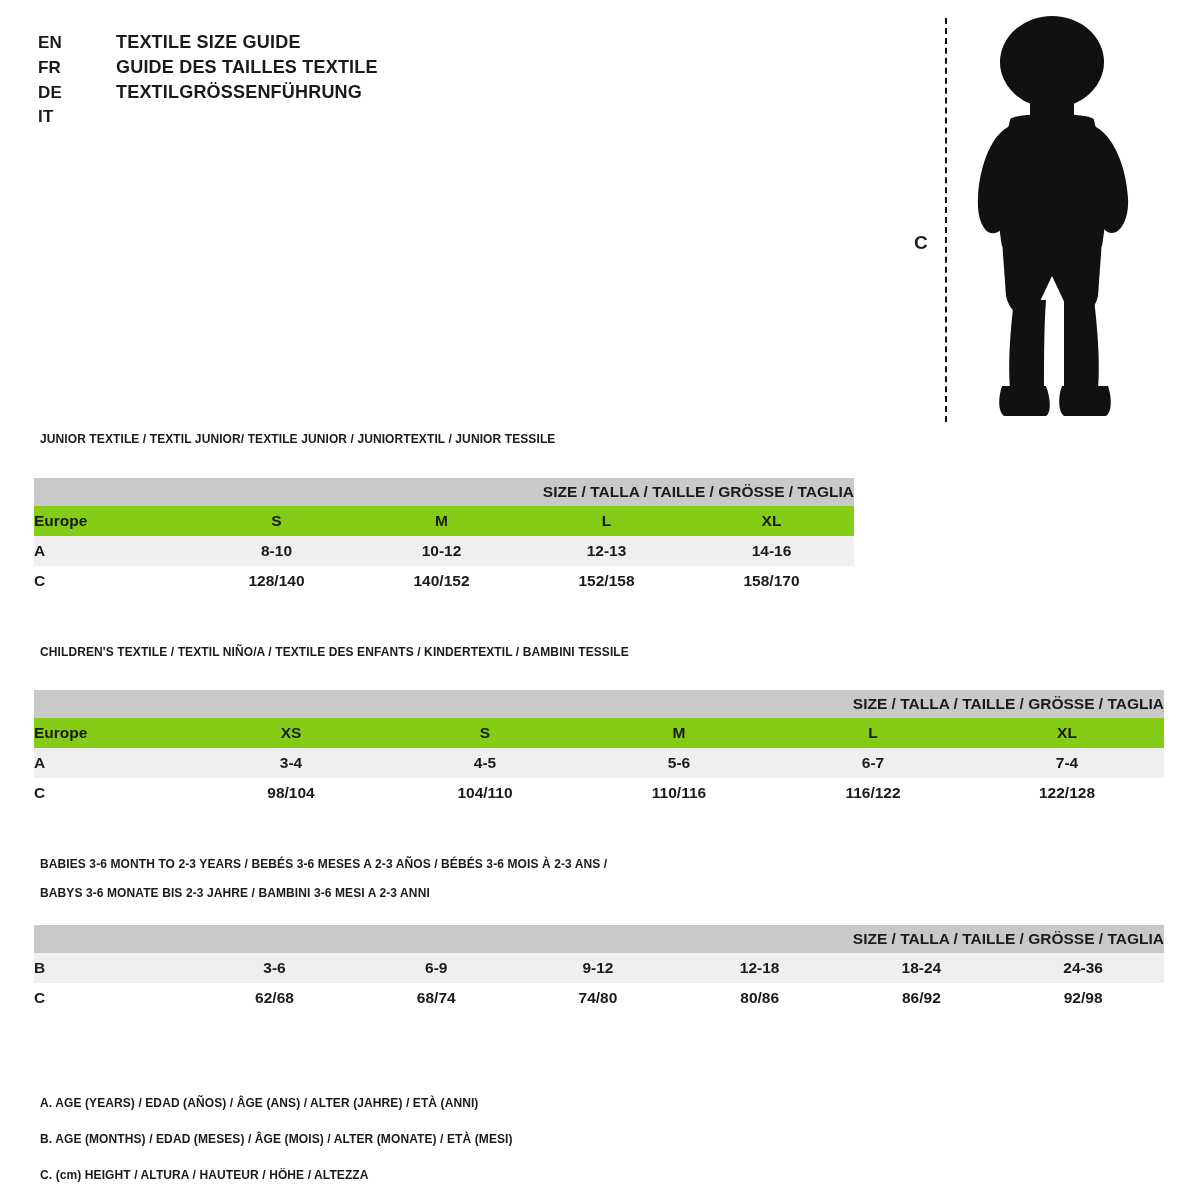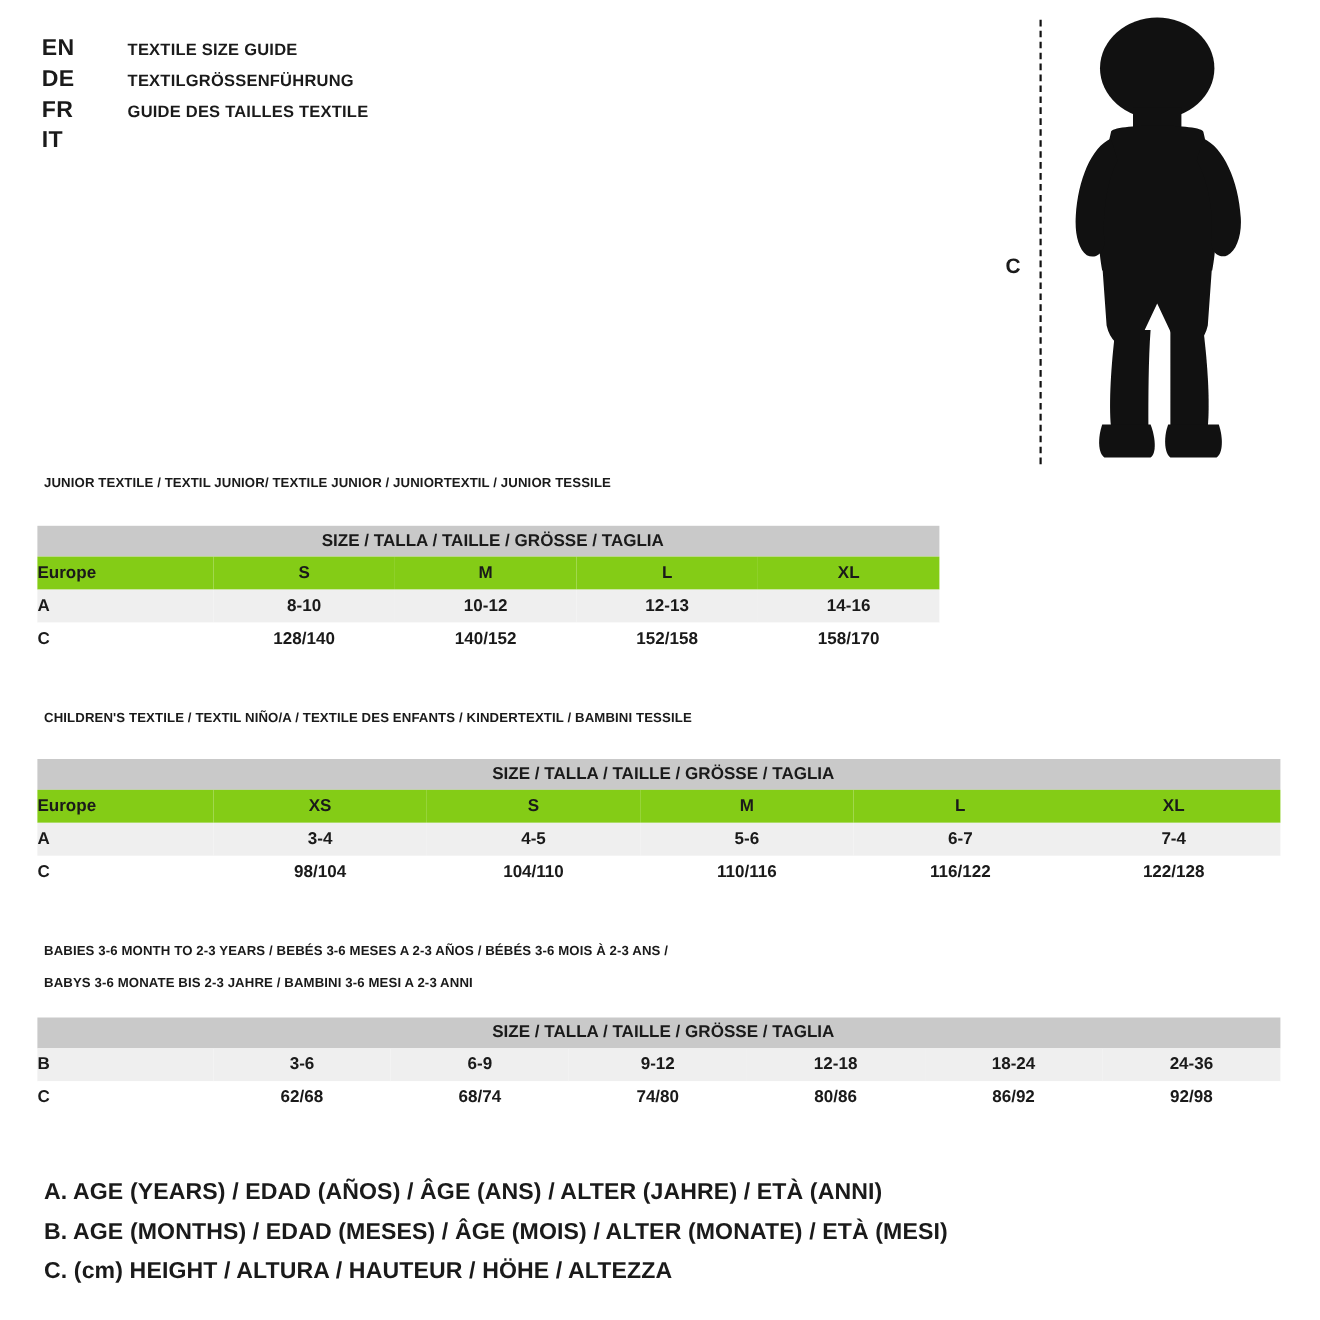--- a/index.html
+++ b/index.html
@@ -27,26 +27,26 @@
     width: 560px;
   }
   .lang-row {
     display: flex;
     align-items: baseline;
     margin-bottom: 4px;
   }
   .lang-code {
     width: 78px;
     flex: 0 0 78px;
-    font-size: 21px;
+    font-size: 17px;
     font-weight: bold;
     letter-spacing: 0.2px;
   }
   .lang-text {
-    font-size: 15px;
+    font-size: 18px;
     font-weight: bold;
     letter-spacing: 0.2px;
   }
 
   
   .figure-area {
     position: absolute;
     left: 900px;
     top: 14px;
     width: 260px;
@@ -94,60 +94,61 @@
   table.sizetable td, table.sizetable th {
     padding: 0;
     height: 30px;
     font-weight: bold;
     text-align: center;
     vertical-align: middle;
     white-space: nowrap;
   }
   tr.headrow td {
     background: #c9c9c9;
-    text-align: center;
+    text-align: right;
     padding-left: 8px;
     font-size: 15.5px;
     height: 28px;
   }
   tr.euro-row td { background: #84cc16; }
   tr.shade td { background: #efefef; }
   tr.plain td { background: #ffffff; }
   td.rowlabel {
     text-align: left !important;
     padding-left: 8px;
   }
 
   
   .legend {
     position: absolute;
     left: 40px;
-    font-size: 21px;
+    font-size: 12px;
     font-weight: bold;
     letter-spacing: 0.1px;
     white-space: nowrap;
+    margin-top: 24px;
   }
 </style>
 </head>
 <body>
 
 <div id="page">
 
   <div class="lang-block">
     <div class="lang-row">
       <div class="lang-code">EN</div>
       <div class="lang-text">TEXTILE SIZE GUIDE</div>
     </div>
     <div class="lang-row">
+      <div class="lang-code">FR</div>
+      <div class="lang-text">GUIDE DES TAILLES TEXTILE</div>
+    </div>
+    <div class="lang-row">
       <div class="lang-code">DE</div>
       <div class="lang-text">TEXTILGRÖSSENFÜHRUNG</div>
-    </div>
-    <div class="lang-row">
-      <div class="lang-code">FR</div>
-      <div class="lang-text">GUIDE DES TAILLES TEXTILE</div>
     </div>
     <div class="lang-row">
       <div class="lang-code">IT</div>
     </div>
   </div>
 
   <div class="figure-area">
     <div class="measure-label">C</div>
     <div class="dashed-line"></div>
     <svg class="silhouette" viewBox="0 0 205 410">

